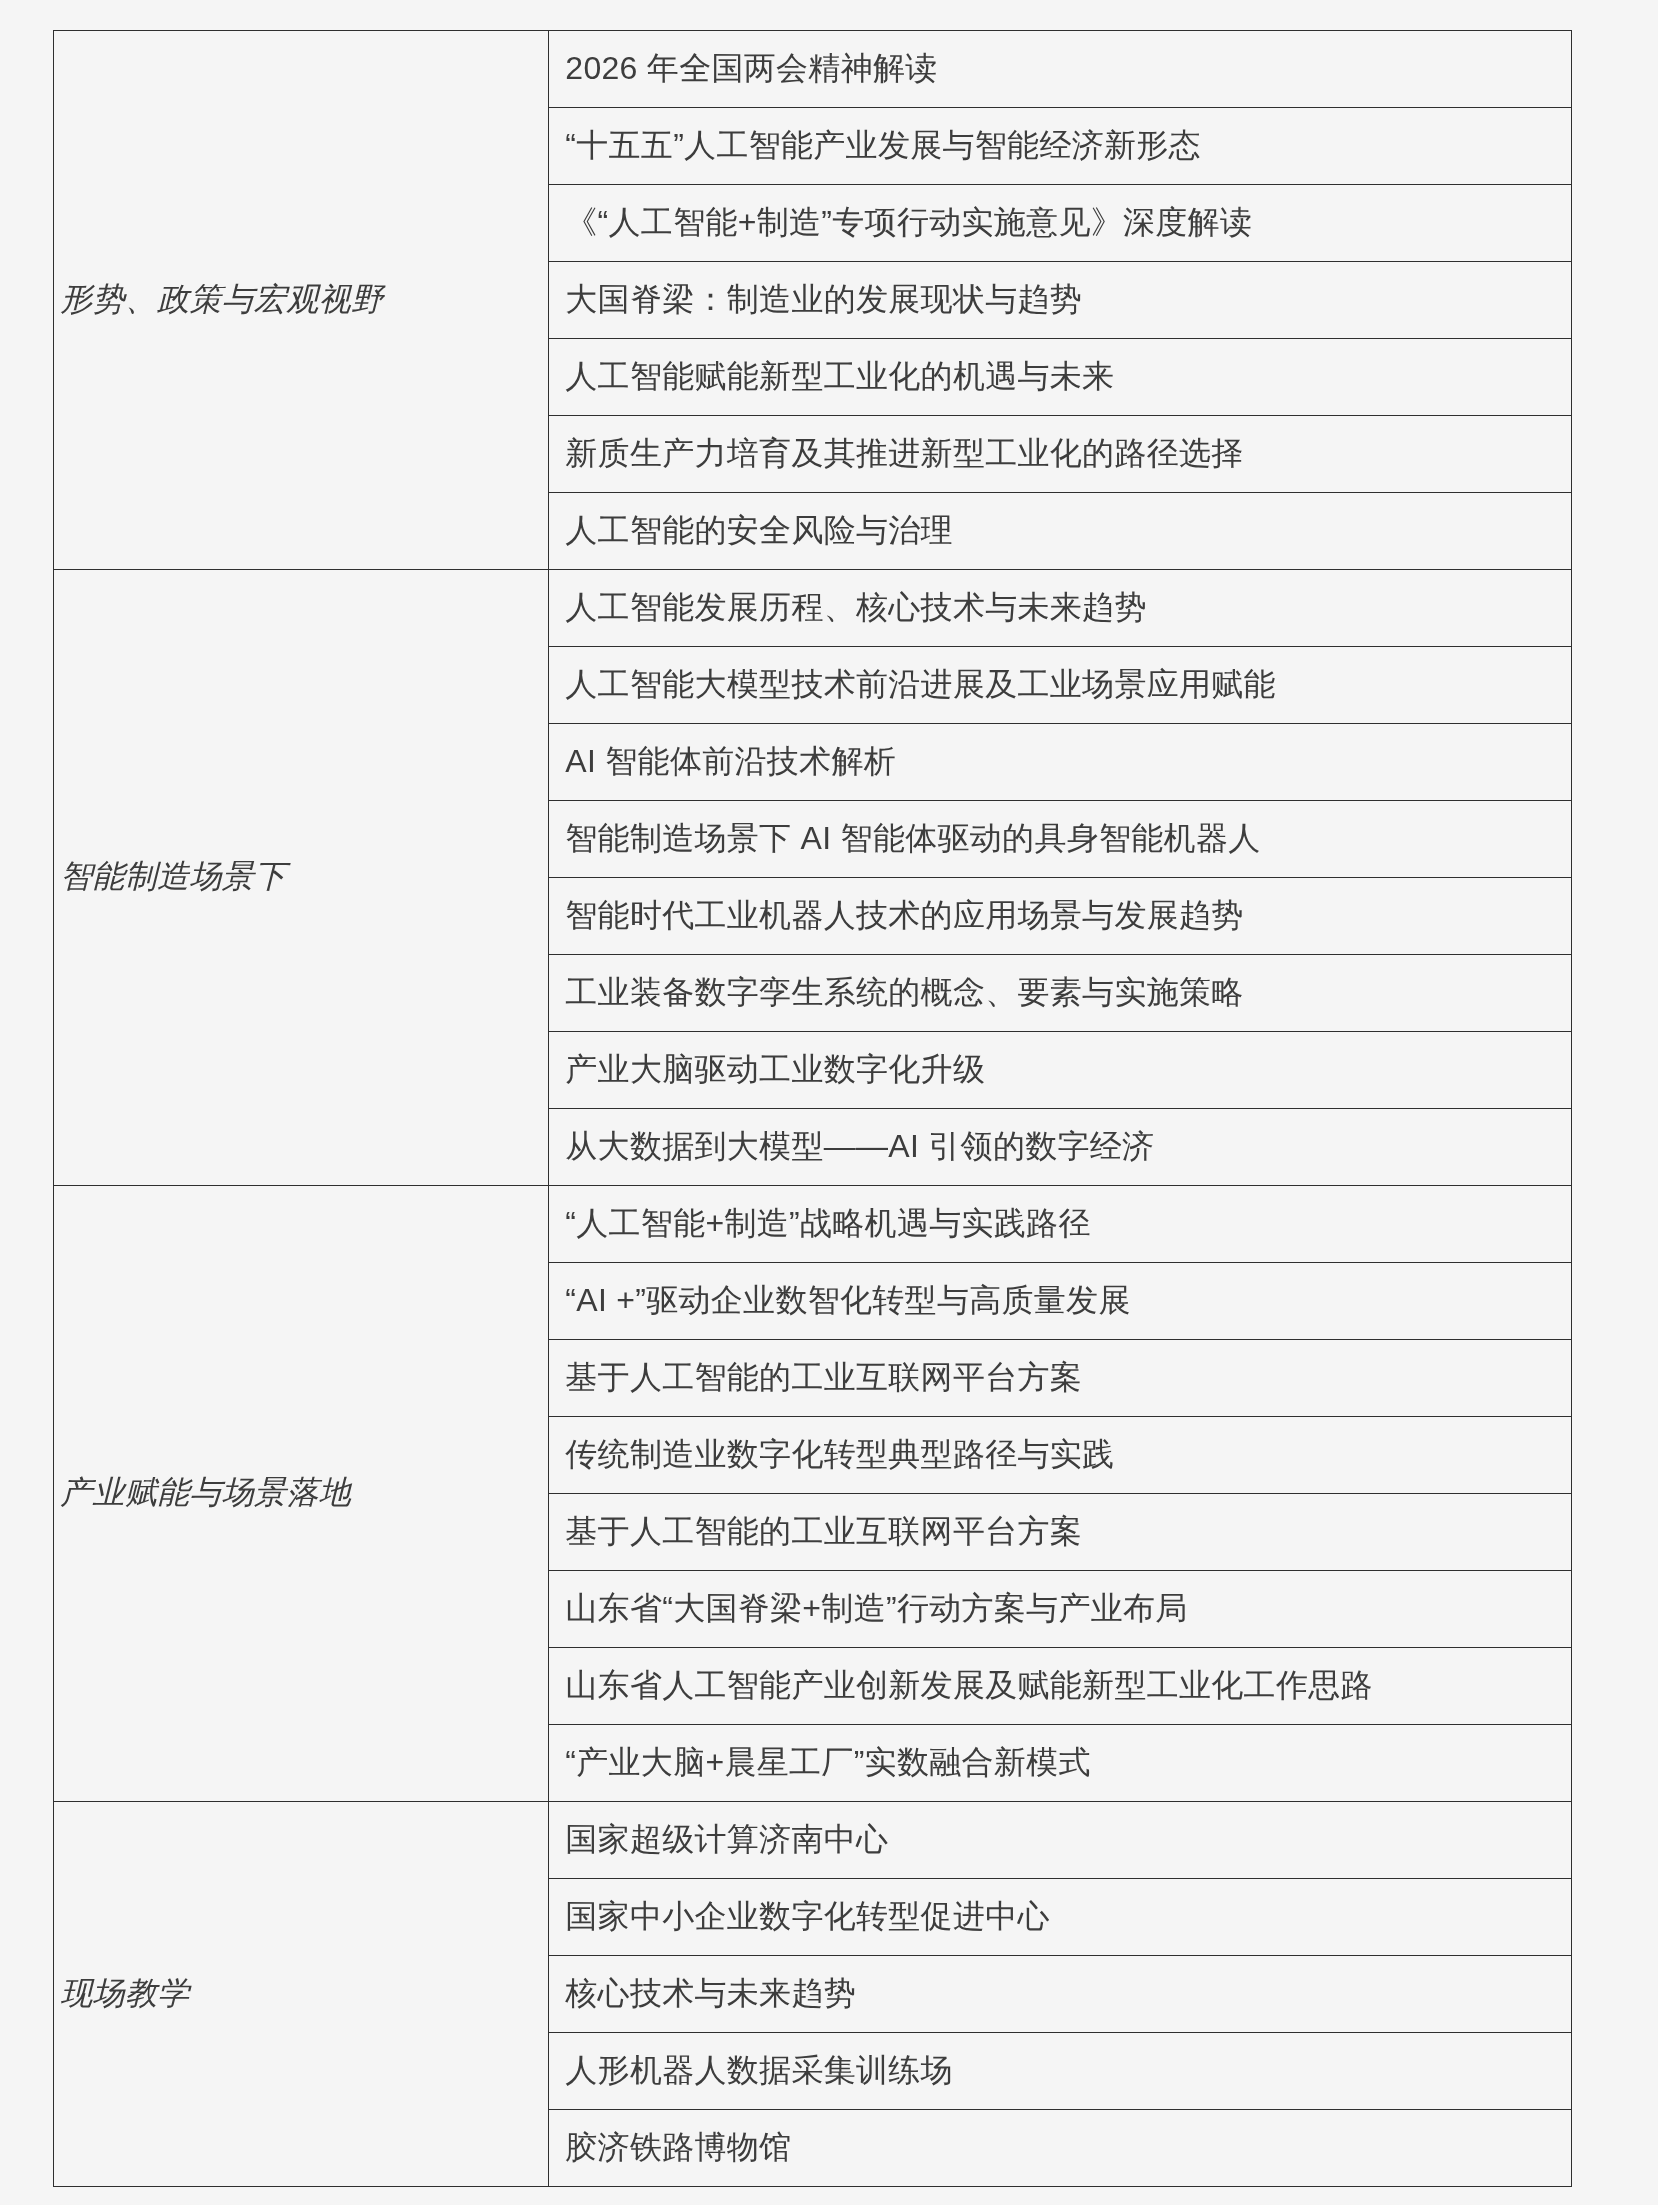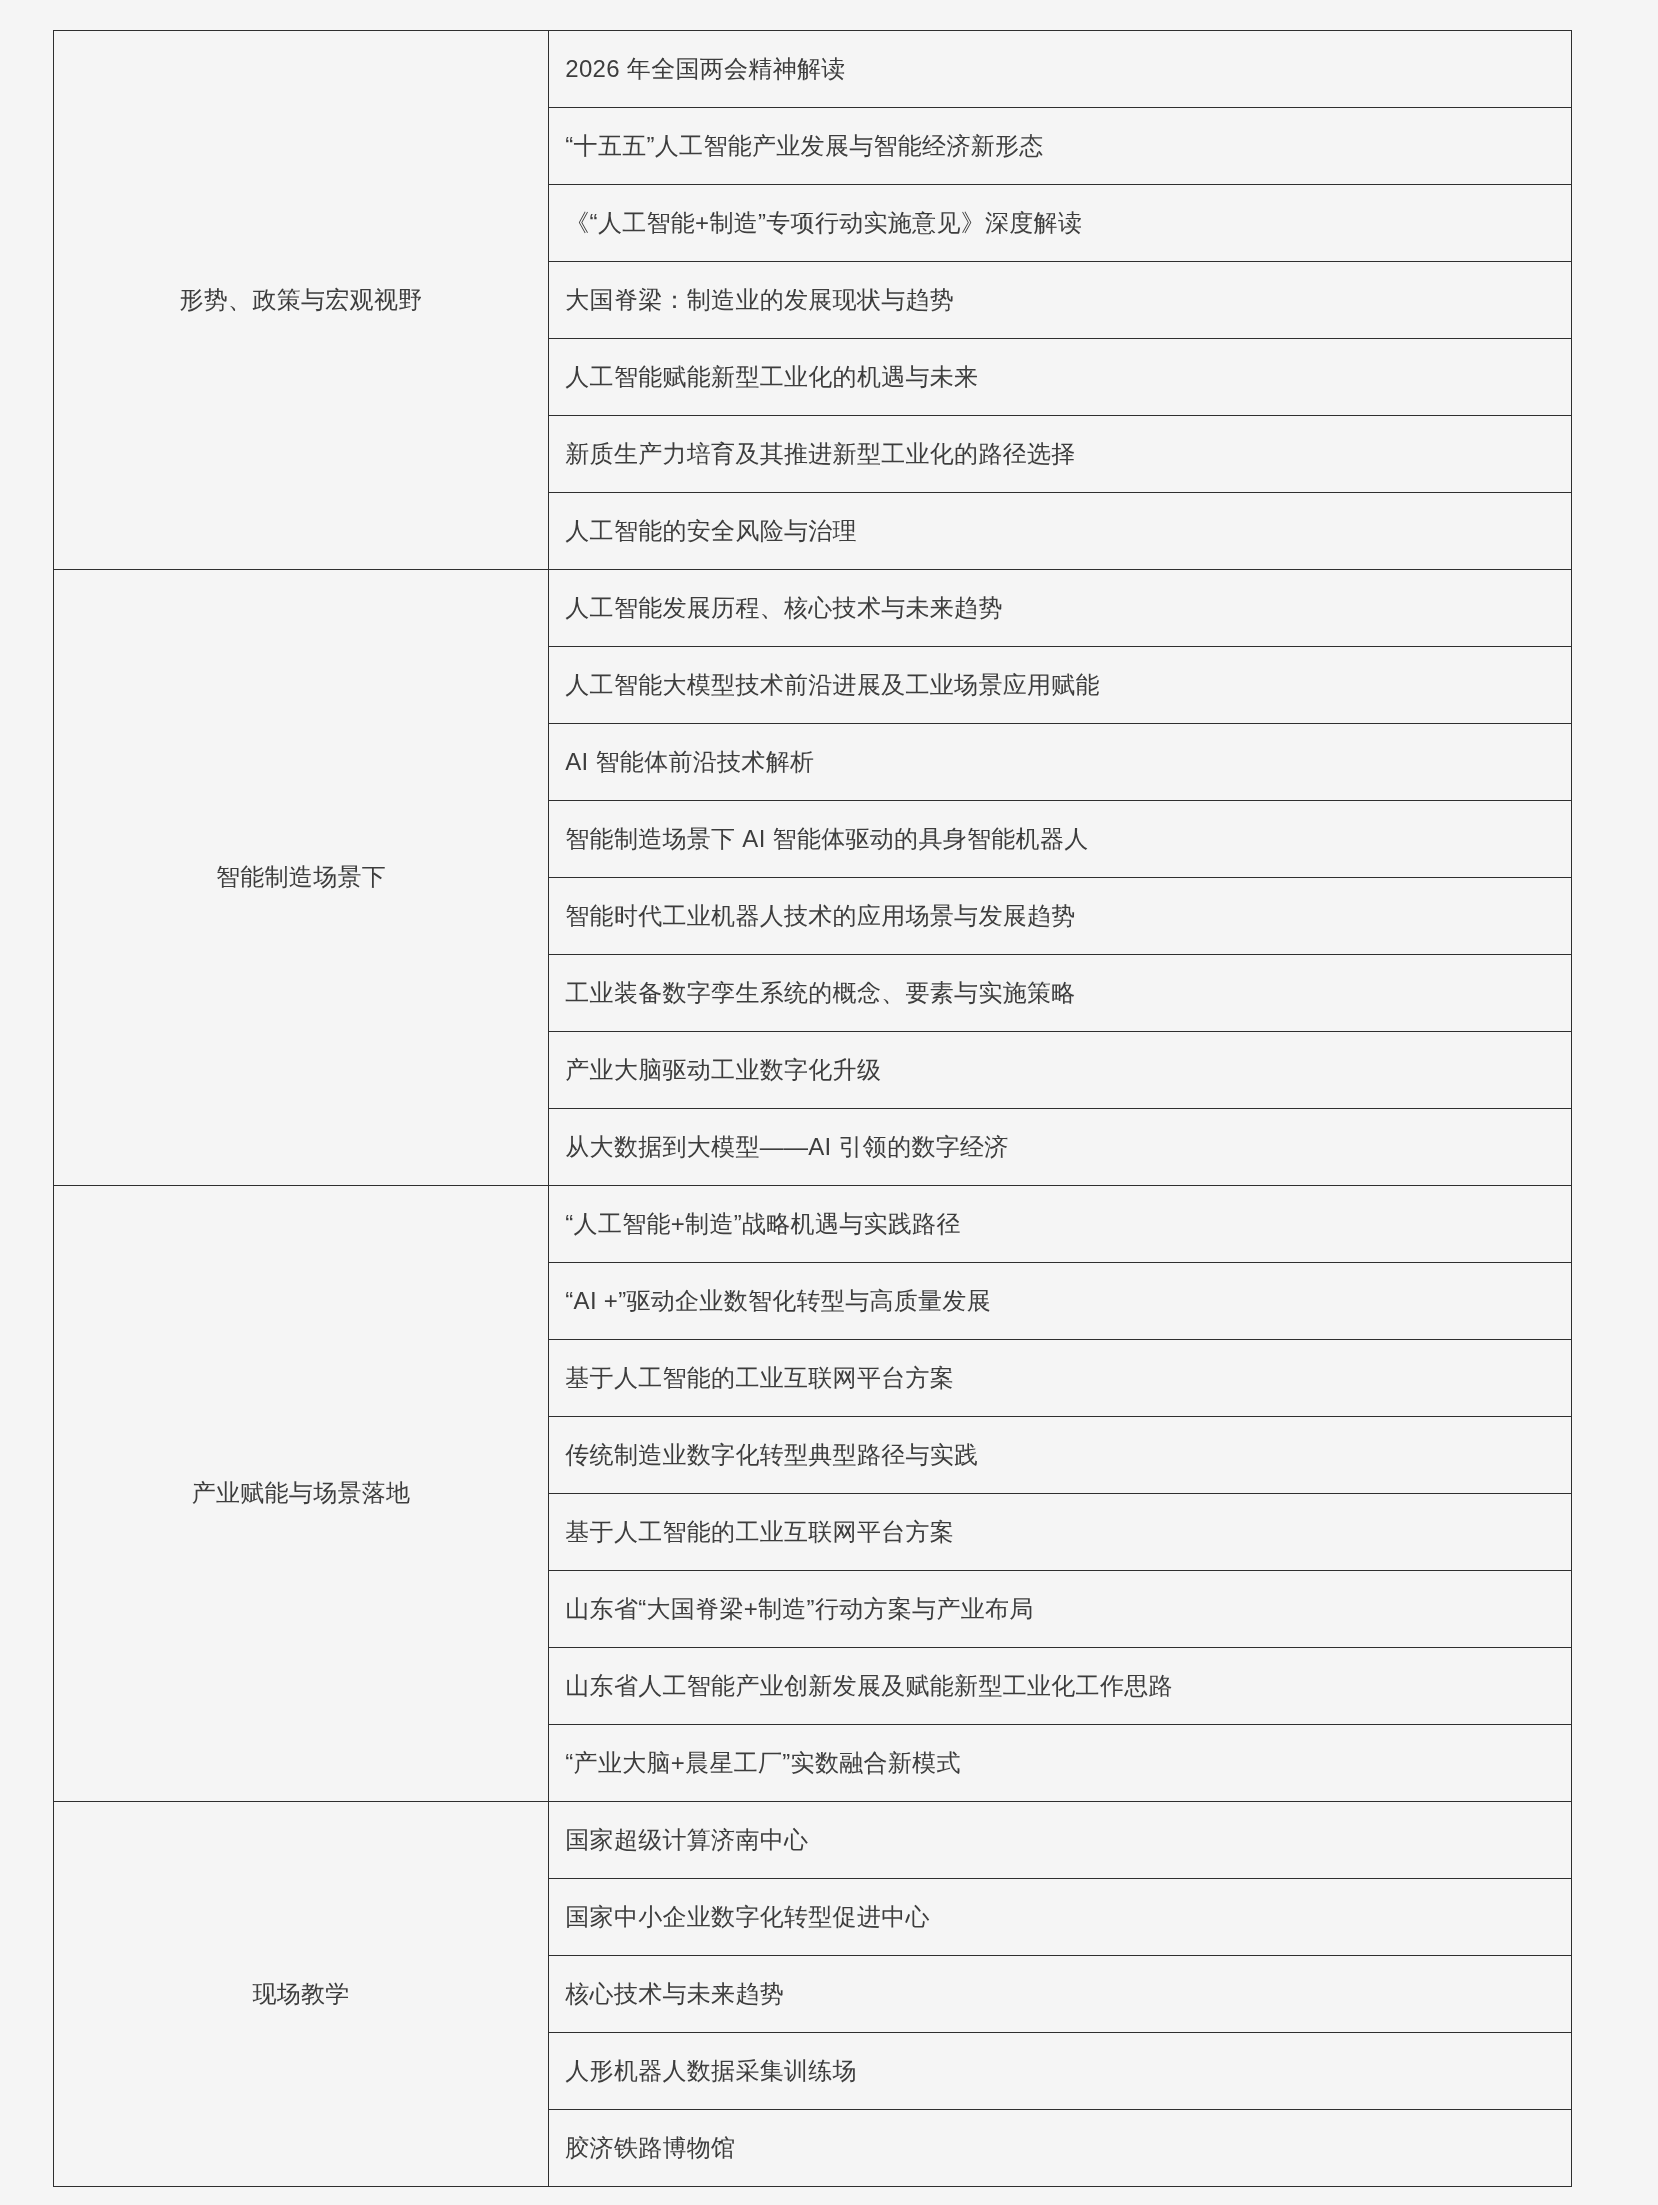--- a/index.html
+++ b/index.html
@@ -30,33 +30,33 @@
     border-collapse:collapse;
     table-layout:fixed;
     background:var(--page-bg);
     border:1.9px solid var(--line);
   }
   col.cat-col{width:495px;}
   col.item-col{width:1023px;}
   td{
     border:1.3px solid var(--line);
     height:77px;
-    font-size:24px;
+    font-size:32px;
     font-weight:300;
     letter-spacing:0.3px;
     vertical-align:middle;
     overflow:hidden;
     white-space:nowrap;
   }
   tr.section-start td{
     border-top-width:1.9px;
   }
   td.cat-cell{
-    text-align:center;
     padding:0 6.3px;
+    font-style:italic;
   }
   td.item-cell{
     text-align:left;
     padding:0 12.6px 0 16.3px;
   }
 </style>
 </head>
 <body>
 
 <div class="page">

